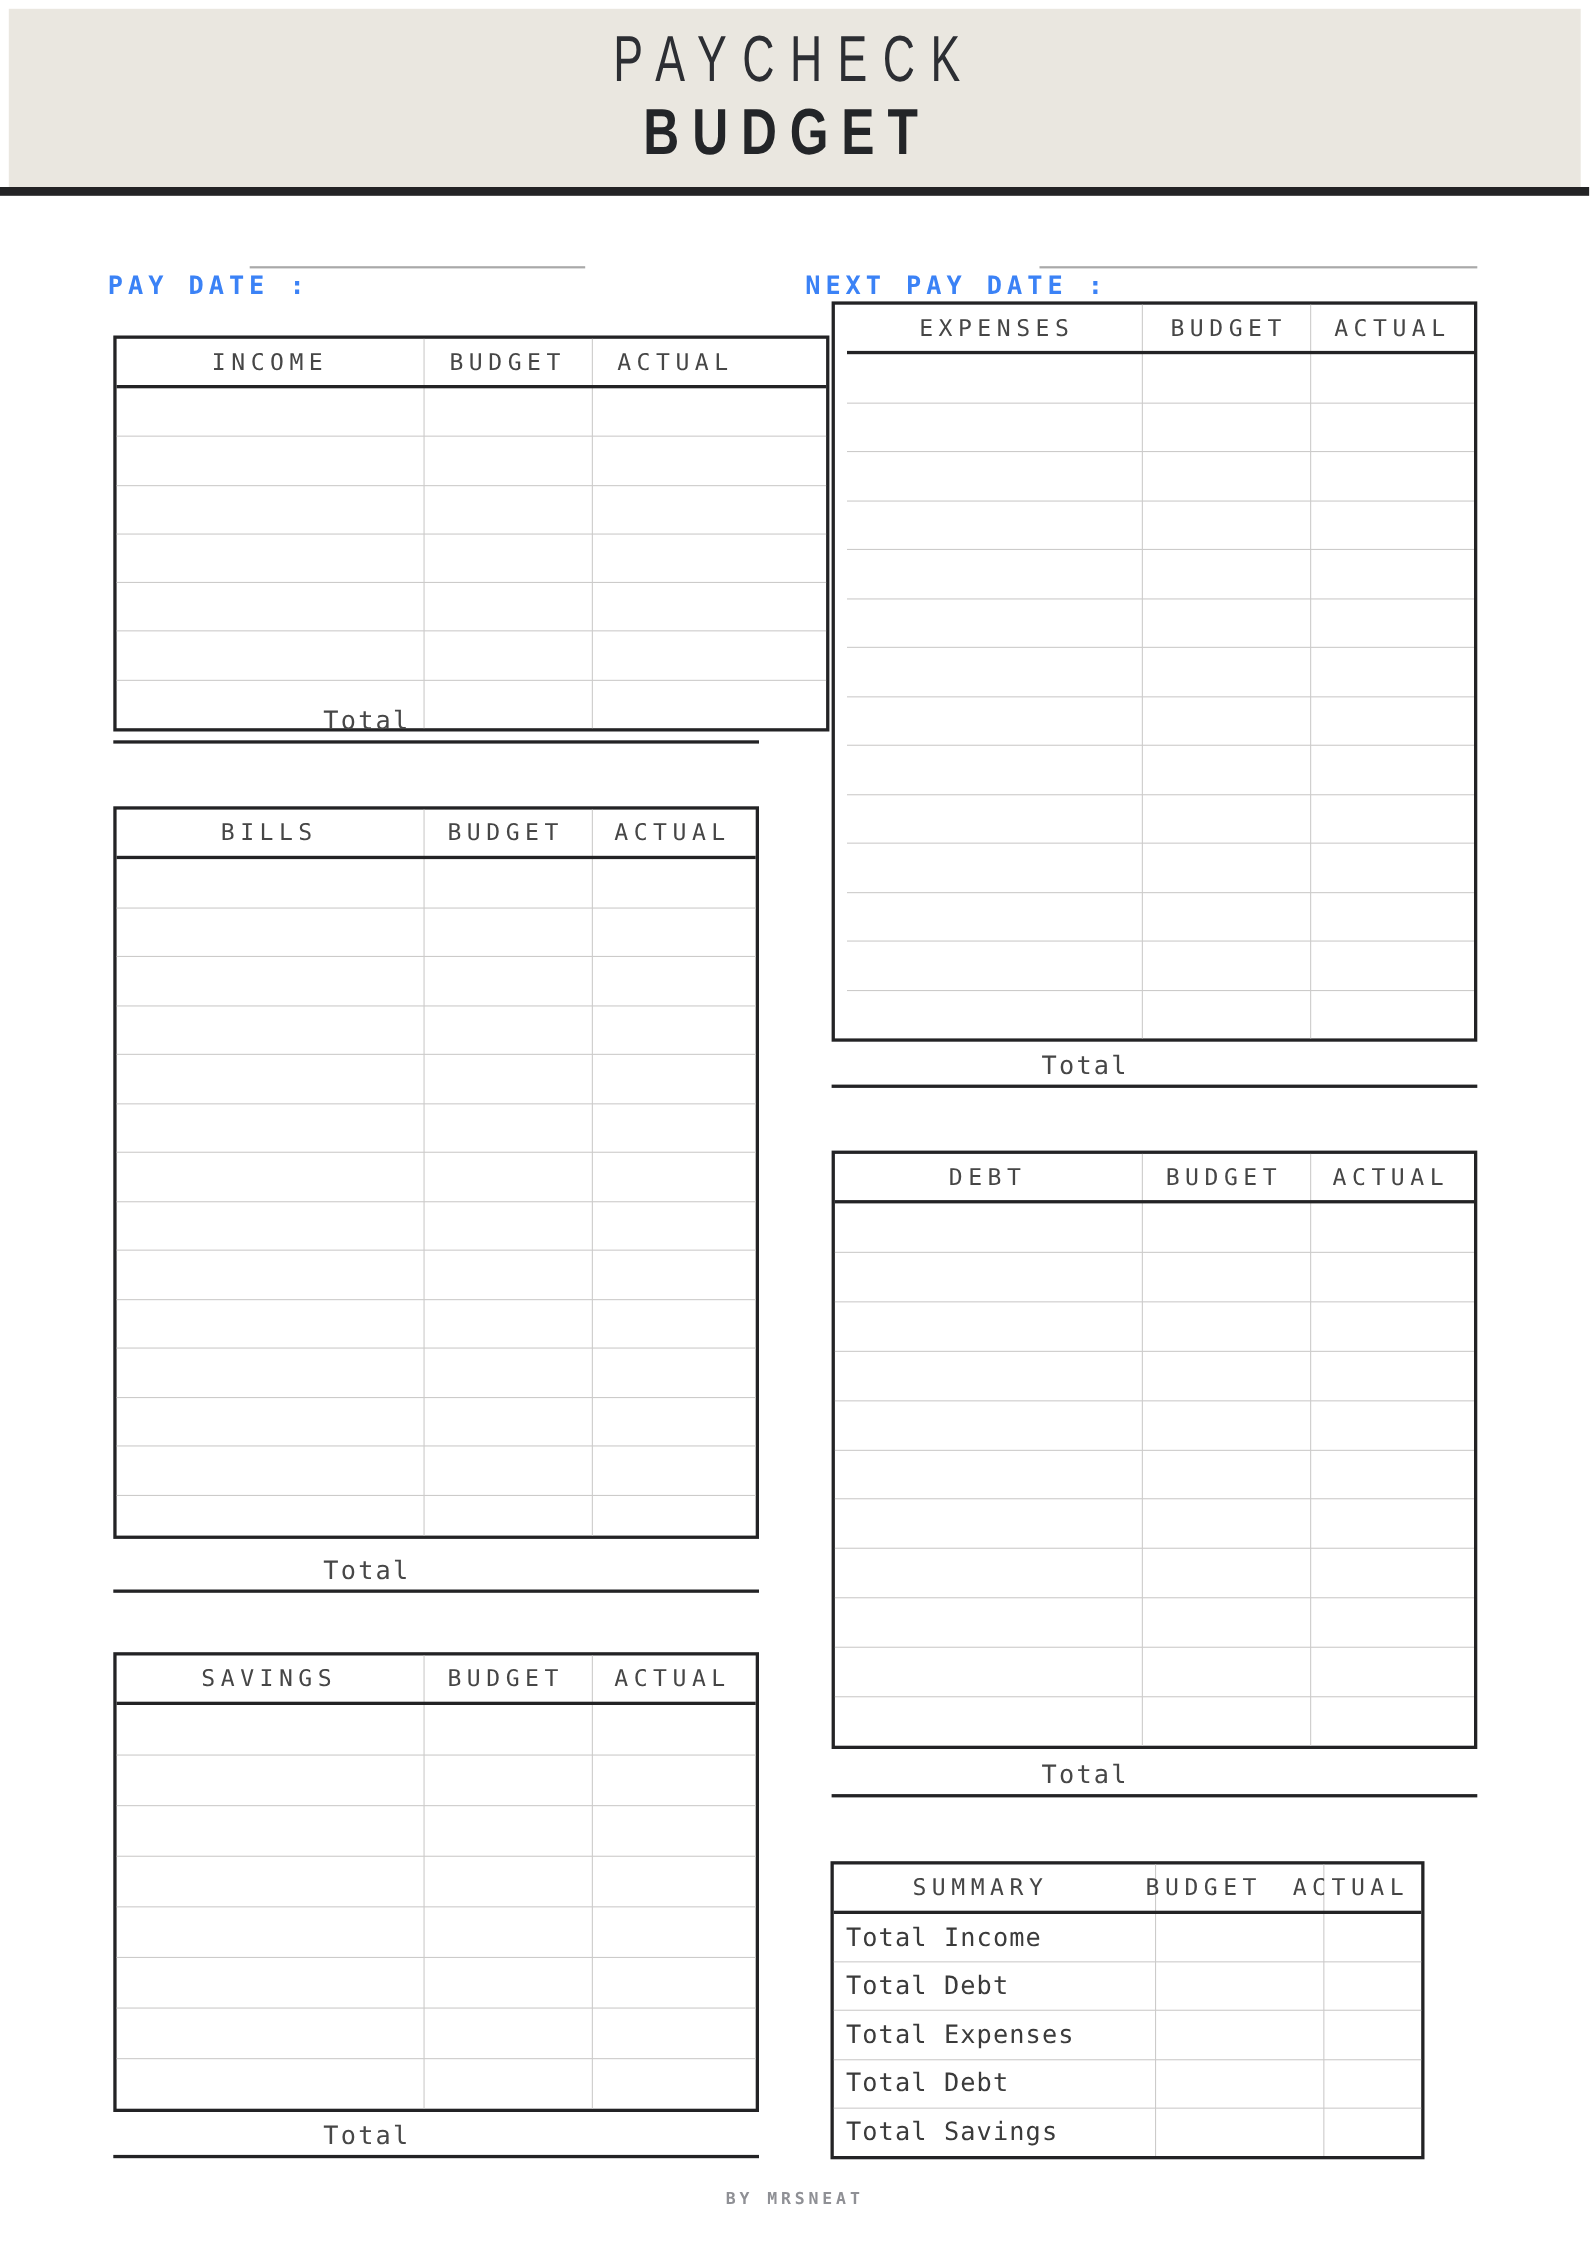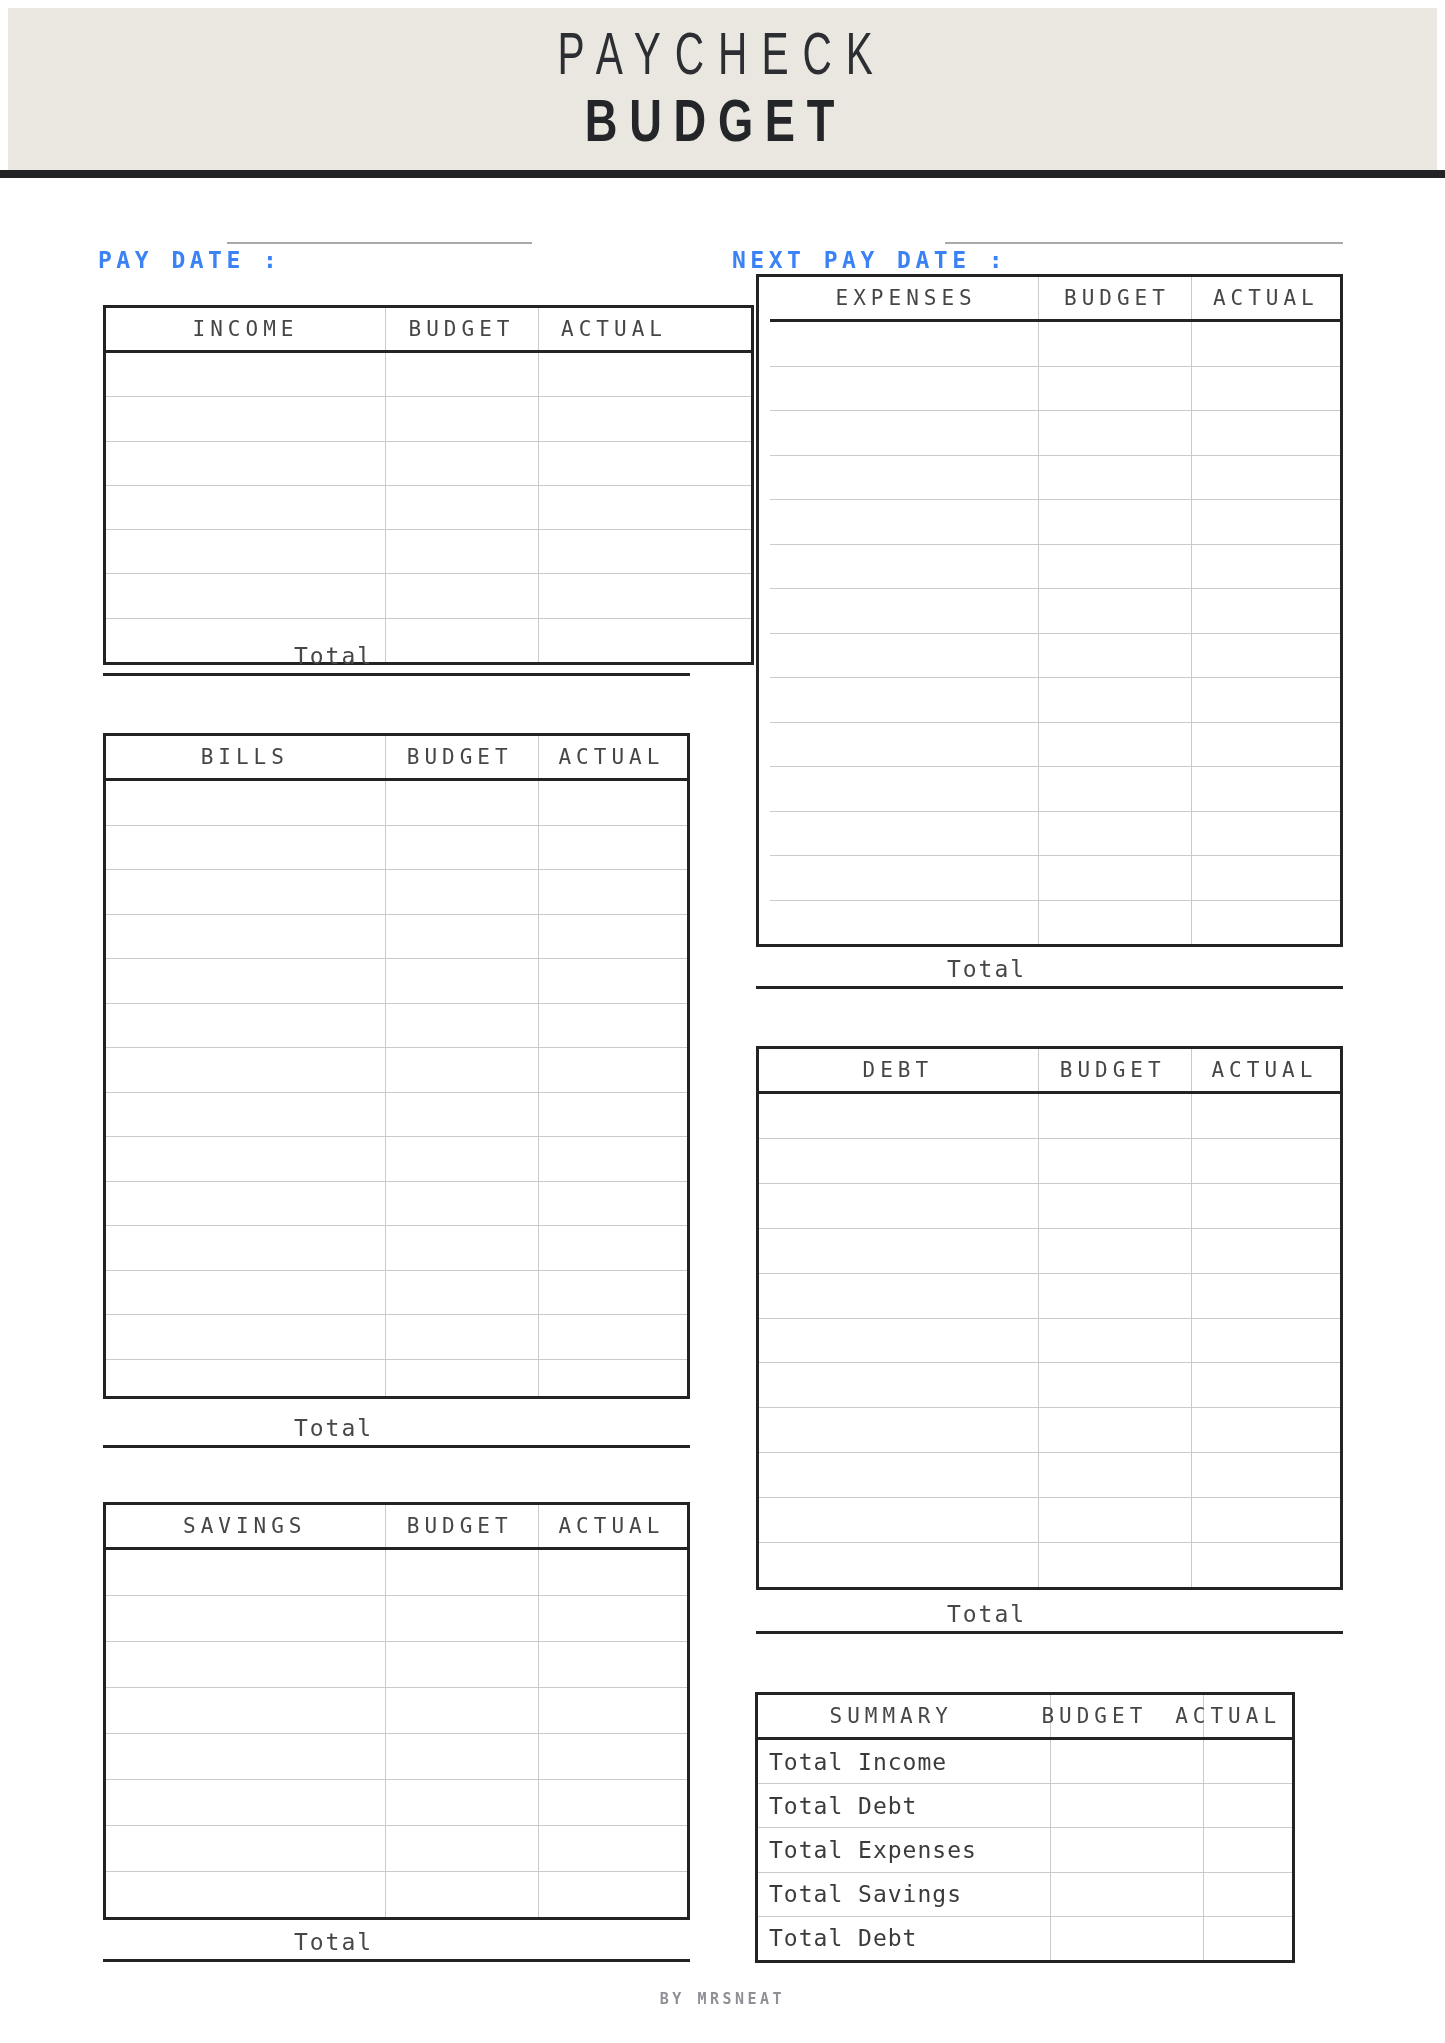--- a/index.html
+++ b/index.html
@@ -289,23 +289,23 @@
         <div class="trow">
           <span class="rlabel">Total Income</span>
         </div>
         <div class="trow">
           <span class="rlabel">Total Debt</span>
         </div>
         <div class="trow">
           <span class="rlabel">Total Expenses</span>
         </div>
         <div class="trow">
+          <span class="rlabel">Total Debt</span>
+        </div>
+        <div class="trow">
           <span class="rlabel">Total Savings</span>
         </div>
-        <div class="trow">
-          <span class="rlabel">Total Debt</span>
-        </div>
       </div>
   </div>
 
   <div class="footer">BY MRSNEAT</div>
 
 </div>
 
 </body></html>

